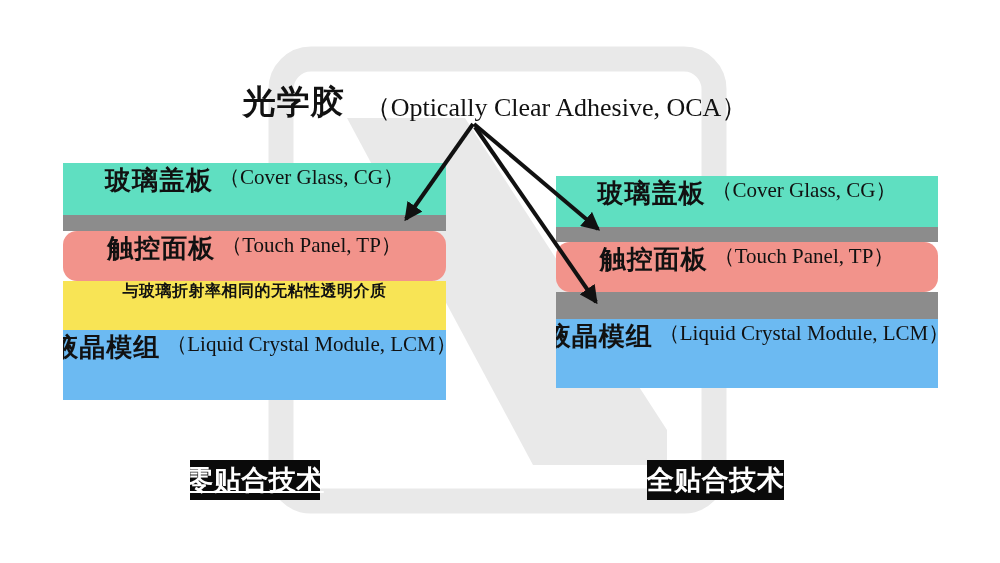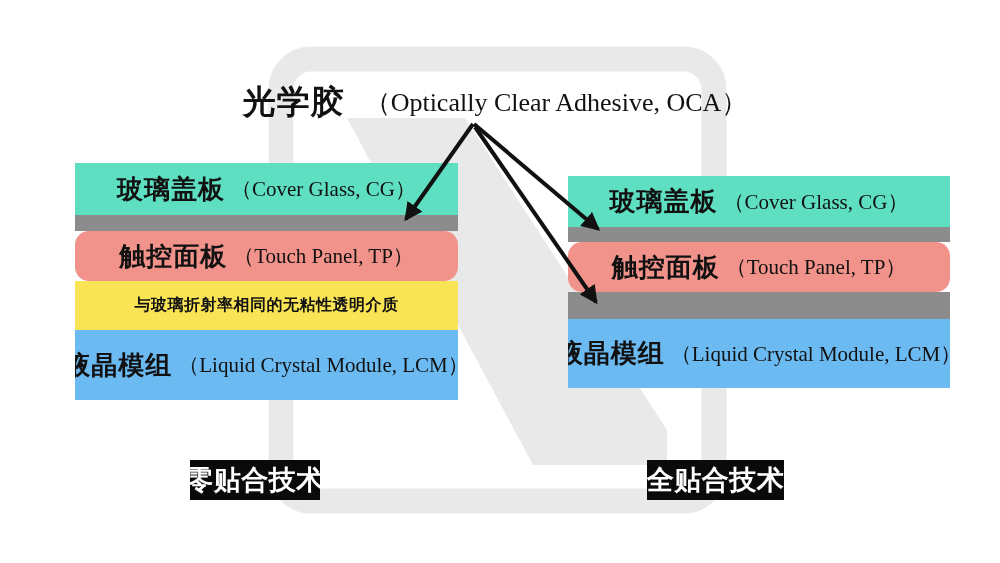--- a/index.html
+++ b/index.html
@@ -19,39 +19,38 @@
     width: 1000px; height: 563px;
     pointer-events: none;
   }
   
   .title-row {
     position: absolute;
     left: 0; top: 80px;
     width: 990px;
     display: flex;
     justify-content: center;
-    align-items: center;
+    align-items: flex-end;
     gap: 20px;
     white-space: nowrap;
   }
   .title-zh { font-size: 33px; font-weight: 600; letter-spacing: 1px; }
   .title-en { font-family: "Liberation Serif", serif; font-size: 26px; font-weight: 400; }
   
   .stack { position: absolute; }
   .stack-left  { left: 63px;  top: 163px; width: 383px; }
   .stack-right { left: 556px; top: 176px; width: 382px; }
   .layer {
     width: 100%;
     display: flex;
     justify-content: center;
-    align-items: center;
+    align-items: flex-start;
     gap: 6px;
     white-space: nowrap;
     overflow: hidden;
-    margin-left: 12px;
   }
   .layer-zh { font-size: 26px; font-weight: 700; letter-spacing: 1px; }
   .layer-en { font-family: "Liberation Serif", serif; font-size: 21px; }
   .layer-zh-only { font-size: 16px; font-weight: 700; letter-spacing: 0.5px; }
   .h52 { height: 52px; } .h51 { height: 51px; } .h50 { height: 50px; border-radius: 14px; }
   .h49 { height: 49px; } .h70 { height: 70px; } .h69 { height: 69px; }
   .h16 { height: 16px; } .h15 { height: 15px; } .h27 { height: 27px; }
   
   .badge {
     position: absolute;
@@ -59,21 +58,21 @@
     height: 40px;
     display: flex;
     align-items: center;
     justify-content: center;
     color: #ffffff;
     font-size: 27px;
     font-weight: 700;
     letter-spacing: 0.5px;
     white-space: nowrap;
   }
-  .badge-left  { left: 190px; width: 130px; }
+  .badge-left  { left: 190px; width: 130px; text-decoration: underline; }
   .badge-right { left: 647px; width: 137px; }
 </style>
 </head>
 <body>
 
 <div class="canvas">
 
   <svg class="overlay-svg" viewBox="0 0 1000 563" xmlns="http://www.w3.org/2000/svg" aria-hidden="true">
     <rect x="281" y="59" width="433" height="442" rx="30" ry="30" fill="none" stroke-width="25" stroke="#e9e9e9"></rect>
     <polygon points="347,118 465,118 667,430 667,465 533,465" fill="#e9e9e9"></polygon>

